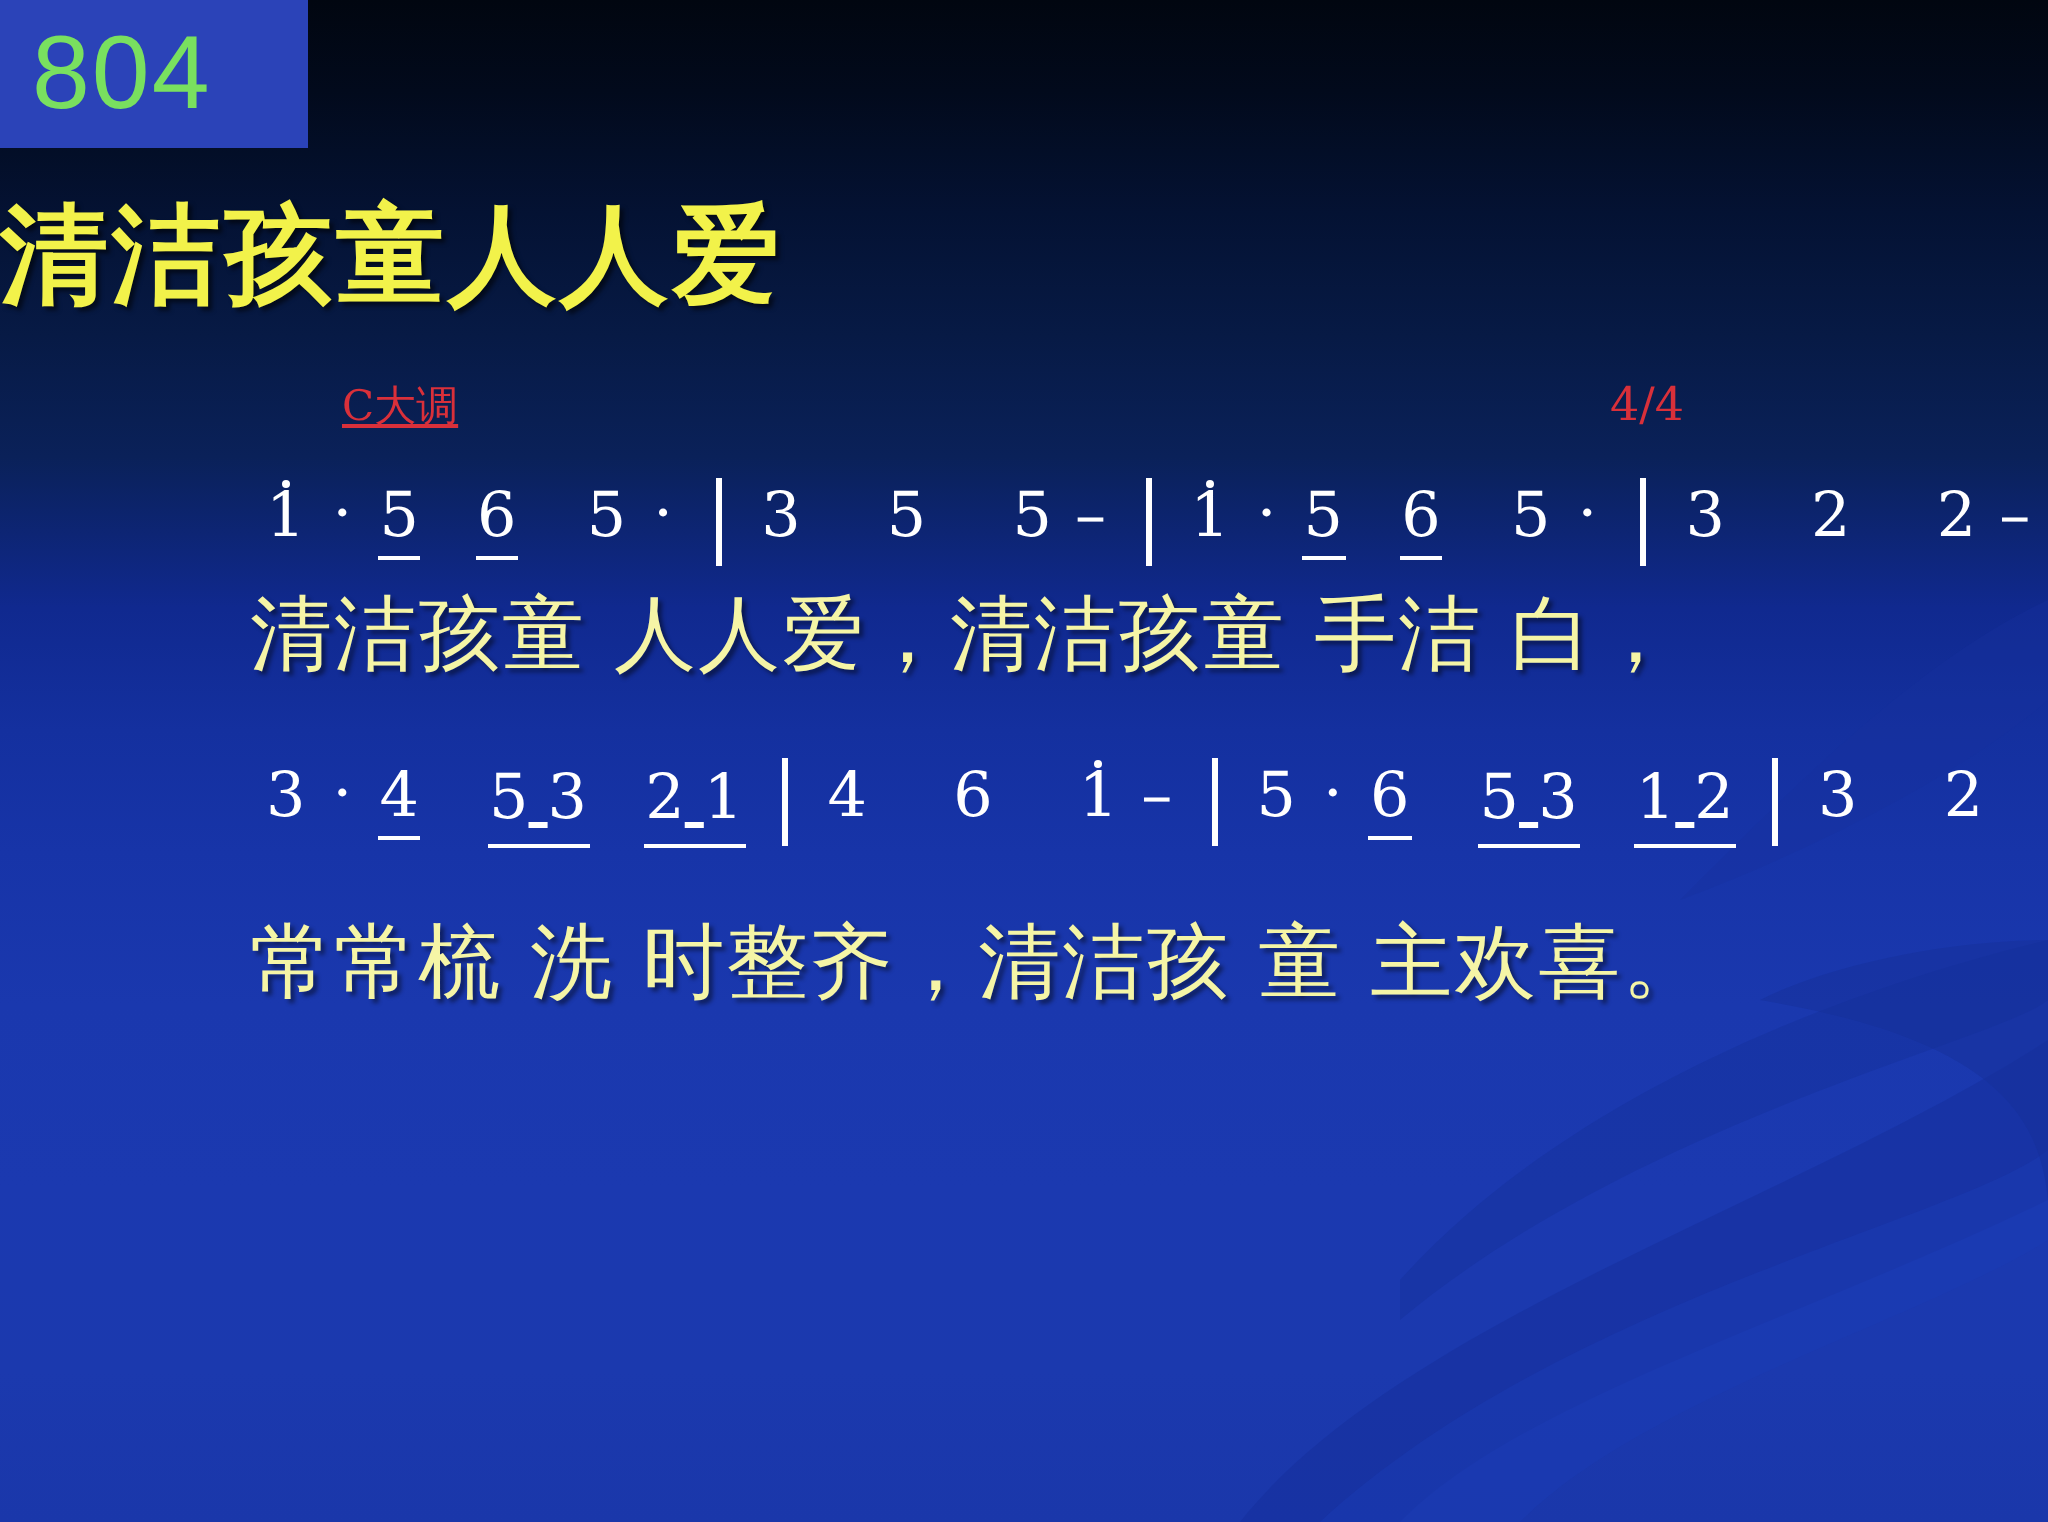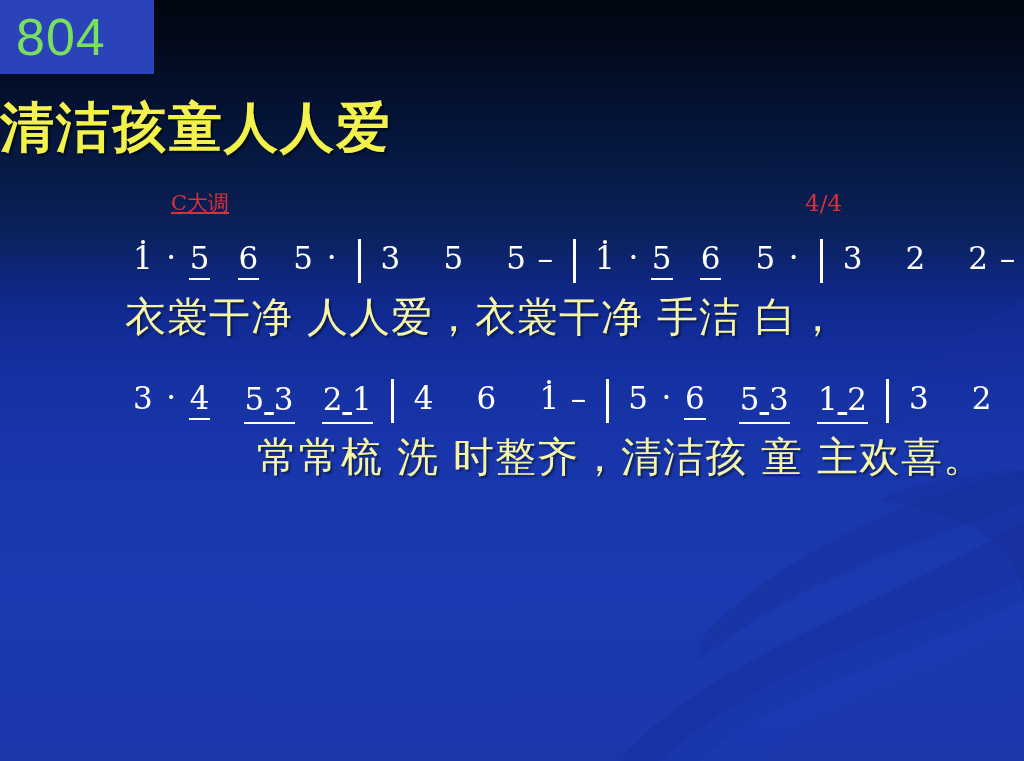--- a/index.html
+++ b/index.html
@@ -195,21 +195,21 @@
     width: 860px;
     color: #f5f5a6;
     font-family: "DejaVu Sans", sans-serif;
     font-size: 41px;
     line-height: 50px;
     letter-spacing: 1px;
     white-space: nowrap;
     text-shadow: 2px 2px 2px rgba(0,0,0,0.45);
   }
   #lyrics-1 { top: 292px; }
-  #lyrics-2 { top: 432px; text-align: right; }
+  #lyrics-2 { top: 456px; }
 </style>
 </head>
 <body>
 
 <div id="slide">
 
   <svg class="swoosh-layer" viewBox="0 0 1024 761" preserveAspectRatio="none">
     <path d="M620 761 C 700 660, 900 600, 1024 520 L 1024 600 C 900 660, 760 700, 700 761 Z" fill="#16309c" opacity="0.55"></path>
     <path d="M660 761 C 780 650, 980 610, 1024 575 L 1024 620 C 960 660, 820 700, 760 761 Z" fill="#1b3bb5" opacity="0.45"></path>
     <path d="M880 500 C 1000 520, 1020 560, 1024 600 L 1024 470 C 980 470, 920 480, 880 500 Z" fill="#15309a" opacity="0.5"></path>
@@ -270,21 +270,21 @@
       <span class="sp-l"></span>
       <span class="note"><span class="glyph">2</span></span>
       <span class="sp-l"></span>
       <span class="note"><span class="glyph">2</span></span>
       <span class="dash">–</span>
     </span>
 
     
   </div>
 
-  <div class="lyrics" id="lyrics-1">衣裳干净 人人爱，衣裳干净  手洁 白，</div>
+  <div class="lyrics" id="lyrics-1">清洁孩童 人人爱，清洁孩童  手洁 白，</div>
 
   <div class="stave" id="stave-2">
 
     <span class="measure">
       <span class="note"><span class="glyph">3</span></span>
       <span class="dot-aug">·</span>
       <span class="note ul1"><span class="glyph">4</span></span>
       <span class="sp"></span>
       <span class="beam">
         <span class="note"><span class="glyph">5</span></span>

